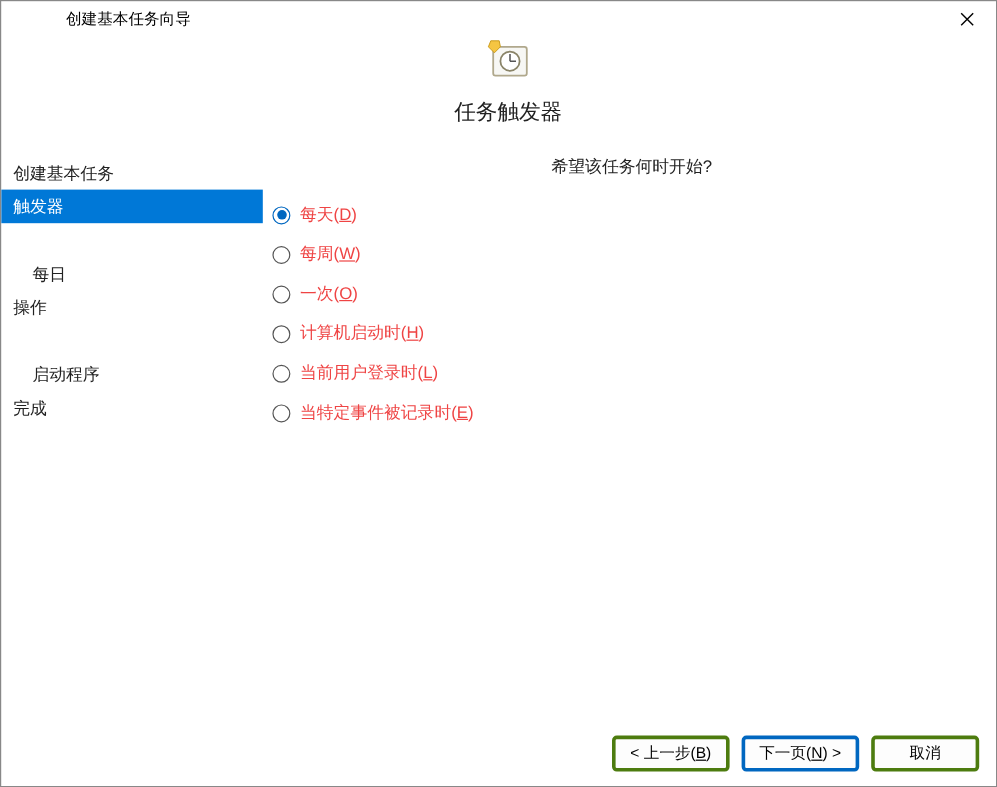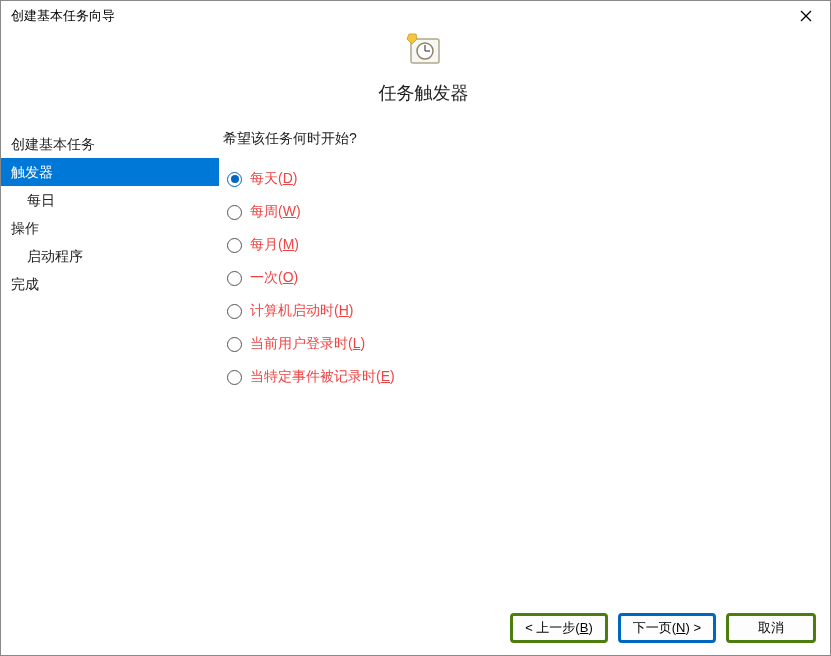--- a/index.html
+++ b/index.html
@@ -16,20 +16,21 @@
       position: relative;
       border: 1px solid #888;
     }
     .title-bar {
       height: 30px;
       display: flex;
       align-items: center;
       padding: 0 8px 0 10px;
       font-size: 13px;
       color: #000;
+      margin-left: 44px;
     }
     .title-bar .title-text {
       flex: 1;
     }
     .close-btn {
       width: 32px;
       height: 24px;
       display: flex;
       align-items: center;
       justify-content: center;
@@ -63,29 +64,31 @@
     }
     .sidebar-item {
       padding: 4px 0 4px 10px;
       font-size: 14px;
       color: #222;
       line-height: 20px;
       cursor: default;
     }
     .sidebar-item.indent {
       padding-left: 26px;
+      margin-top: 28px;
     }
     .sidebar-item.active {
       background: #0078d7;
       color: #fff;
     }
     .main-panel {
       flex: 1;
       padding-top: 14px;
       padding-left: 4px;
+      text-align: center;
     }
     .prompt-text {
       font-size: 14px;
       color: #222;
       margin-bottom: 22px;
     }
     .radio-group {
       display: flex;
       flex-direction: column;
       gap: 15px;
@@ -194,24 +197,20 @@
   <div class="main-panel">
     <div class="prompt-text">希望该任务何时开始?</div>
     <div class="radio-group" id="radio-group">
         <div class="radio-row">
           <span class="radio selected"></span>
           <span class="radio-label">每天(<span class="ul">D</span>)</span>
         </div>
         <div class="radio-row">
           <span class="radio"></span>
           <span class="radio-label">每周(<span class="ul">W</span>)</span>
-        </div>
-        <div class="radio-row">
-          <span class="radio"></span>
-          <span class="radio-label">每月(<span class="ul">M</span>)</span>
         </div>
         <div class="radio-row">
           <span class="radio"></span>
           <span class="radio-label">一次(<span class="ul">O</span>)</span>
         </div>
         <div class="radio-row">
           <span class="radio"></span>
           <span class="radio-label">计算机启动时(<span class="ul">H</span>)</span>
         </div>
         <div class="radio-row">

